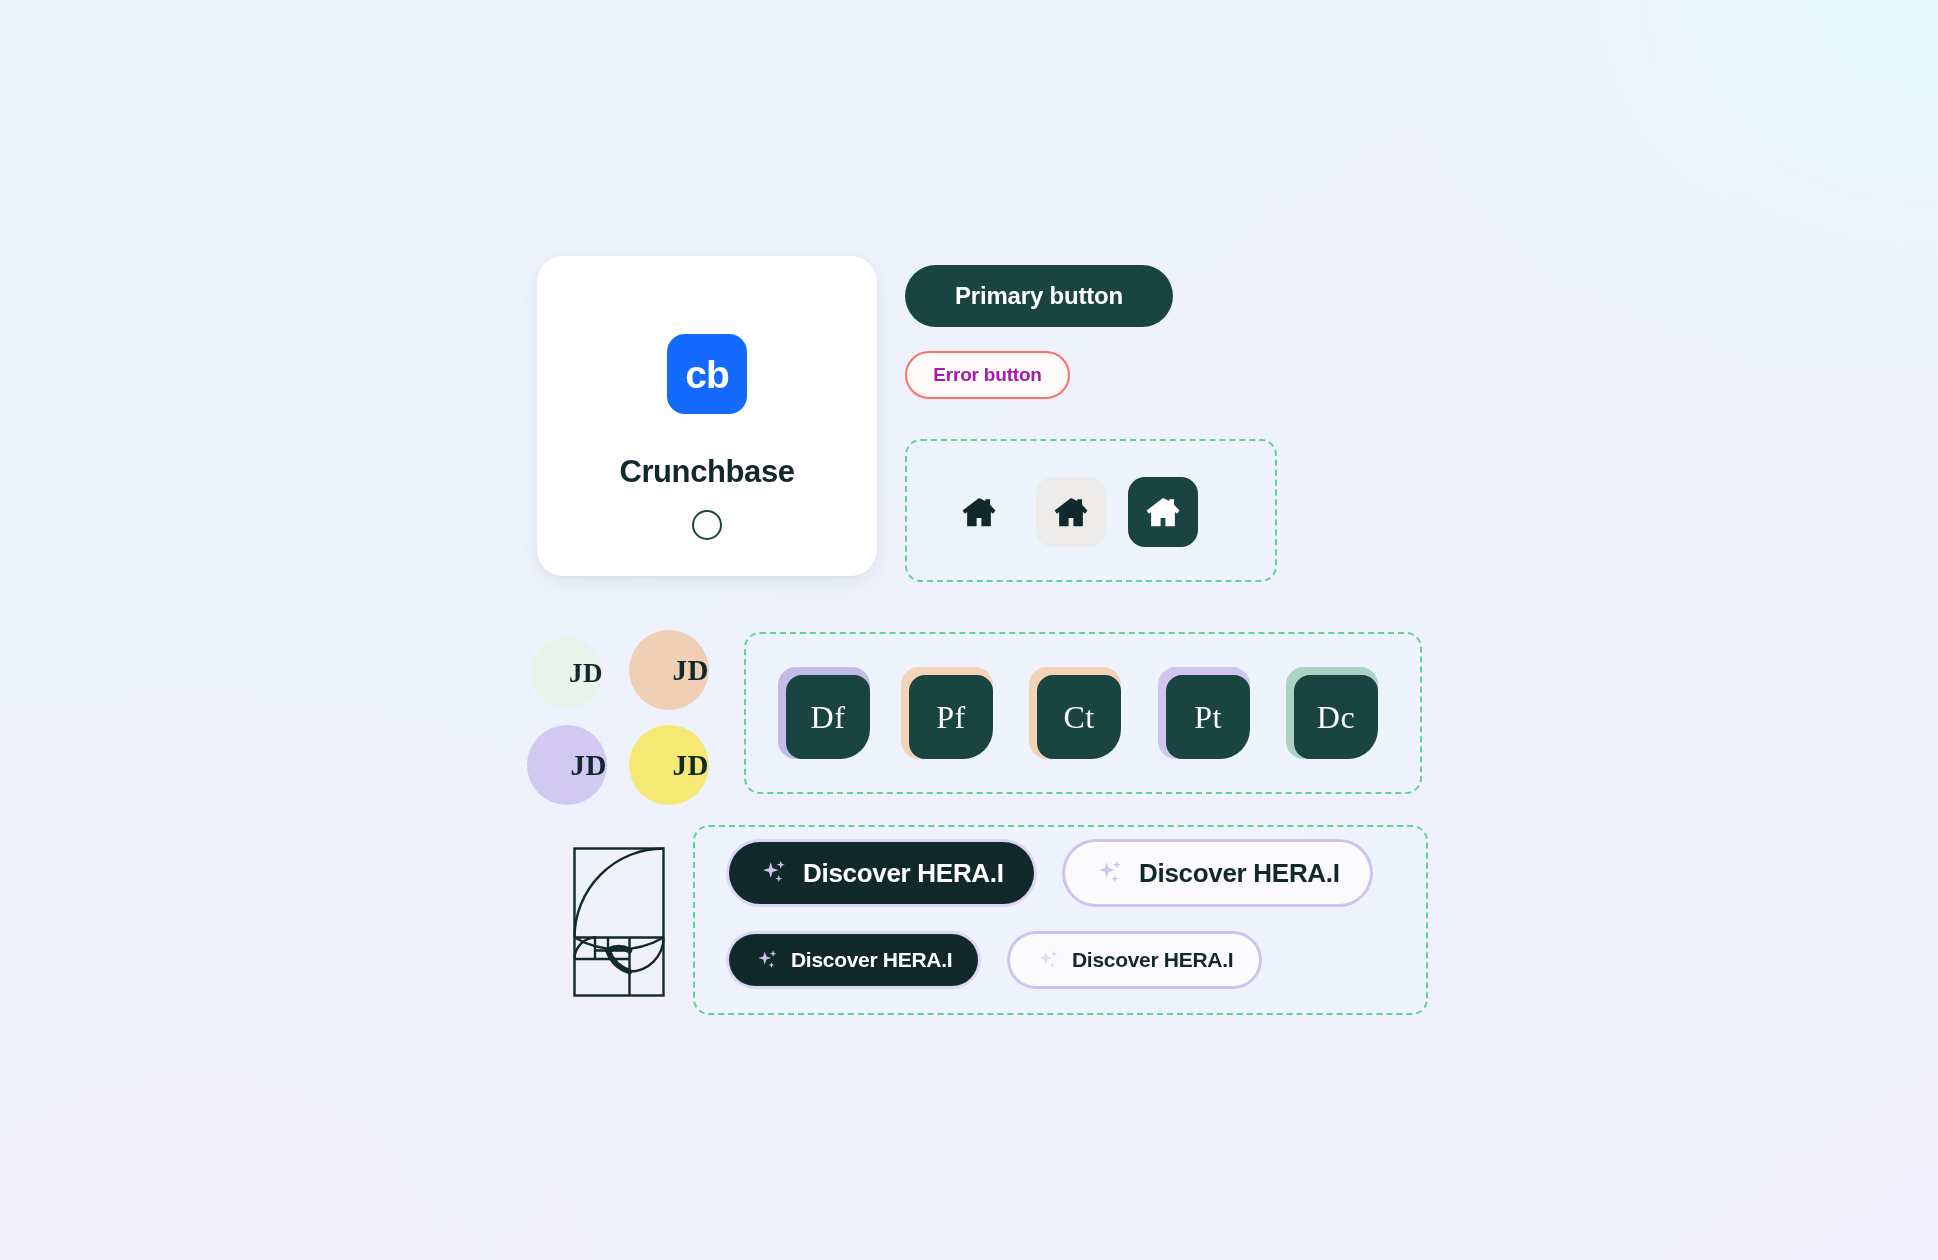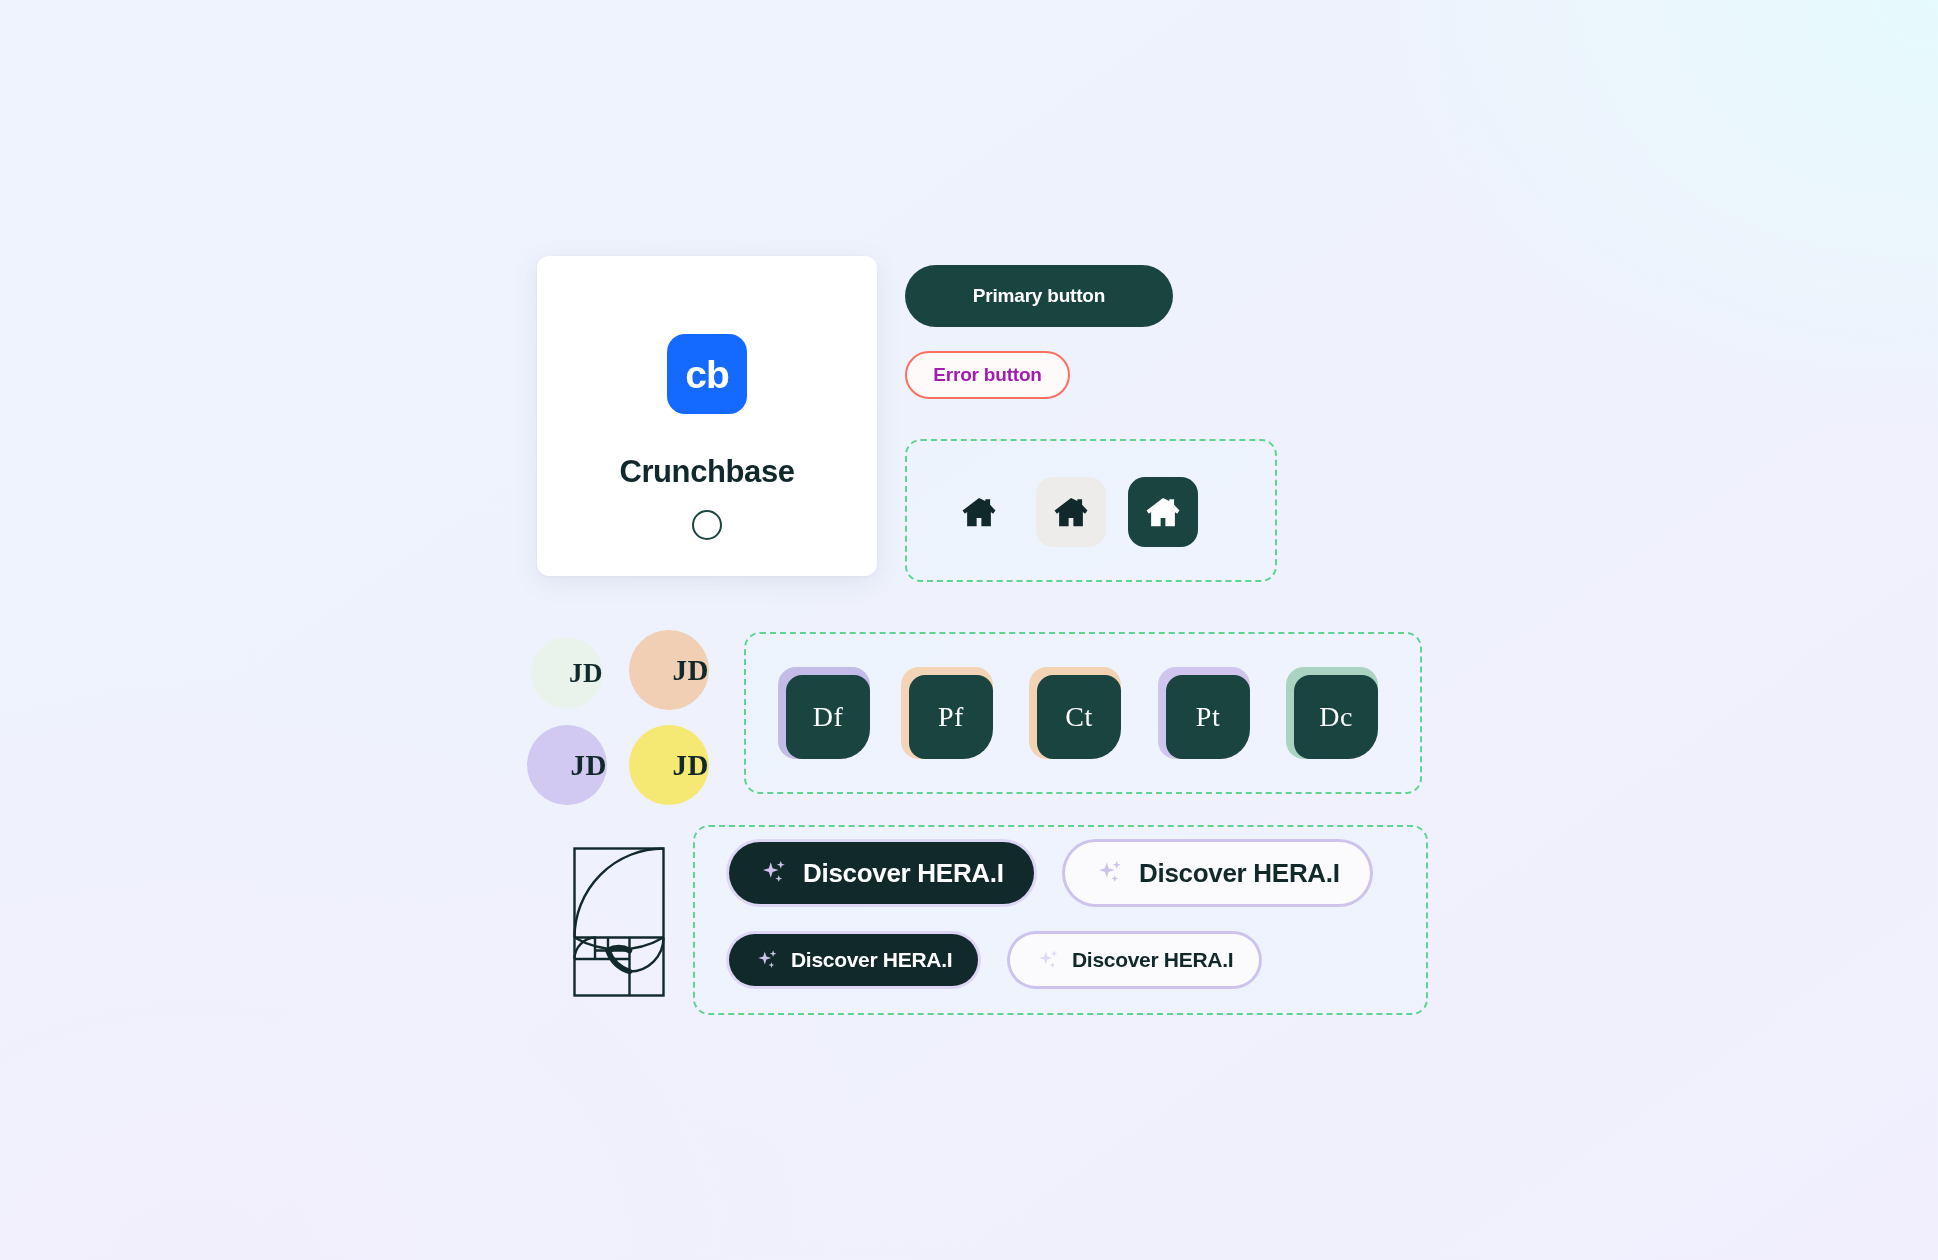--- a/index.html
+++ b/index.html
@@ -20,21 +20,21 @@
       radial-gradient(ellipse 1200px 900px at 10% 100%, #f2effd 0%, rgba(242,239,253,0) 65%),
       linear-gradient(145deg, #eff3fd 0%, #eef2fc 40%, #f1effd 100%);
   }
 
   
   .cb-card {
     position: absolute;
     left: 537px; top: 256px;
     width: 340px; height: 320px;
     background: #ffffff;
-    border-radius: 12px;
+    border-radius: 26px;
     box-shadow: 0 6px 26px rgba(80,95,140,.10), 0 1px 3px rgba(80,95,140,.06);
     display: flex; flex-direction: column;
     align-items: center;
   }
   .cb-logo {
     width: 80px; height: 80px;
     margin-top: 78px;
     border-radius: 18px;
     background: #146aff;
     display: flex; align-items: center; justify-content: center;
@@ -72,21 +72,21 @@
   }
 
   
   .btn-primary {
     position: absolute;
     left: 905px; top: 265px;
     width: 268px; height: 62px;
     border-radius: 31px;
     background: #1a4440;
     color: #ffffff;
-    font-size: 19px; font-weight: 700;
+    font-size: 24px; font-weight: 700;
     letter-spacing: -.2px;
   }
   .btn-error {
     position: absolute;
     left: 905px; top: 351px;
     width: 165px; height: 48px;
     border-radius: 24px;
     background: #fffafa;
     border: 2.2px solid #fc6f61;
     color: #a21caf;
@@ -152,21 +152,21 @@
   }
   .tile-front {
     position: absolute;
     left: 8px; top: 8px;
     width: 84px; height: 84px;
     border-radius: 16px 16px 30px 16px;
     background: #1a4440;
     display: flex; align-items: center; justify-content: center;
     color: #ffffff;
     font-family: "Liberation Serif", serif;
-    font-size: 28px;
+    font-size: 32px;
     line-height: 1;
     letter-spacing: .5px;
   }
 
   
   #spiral {
     position: absolute;
     left: 573px; top: 847px;
     width: 92px; height: 150px;
   }

